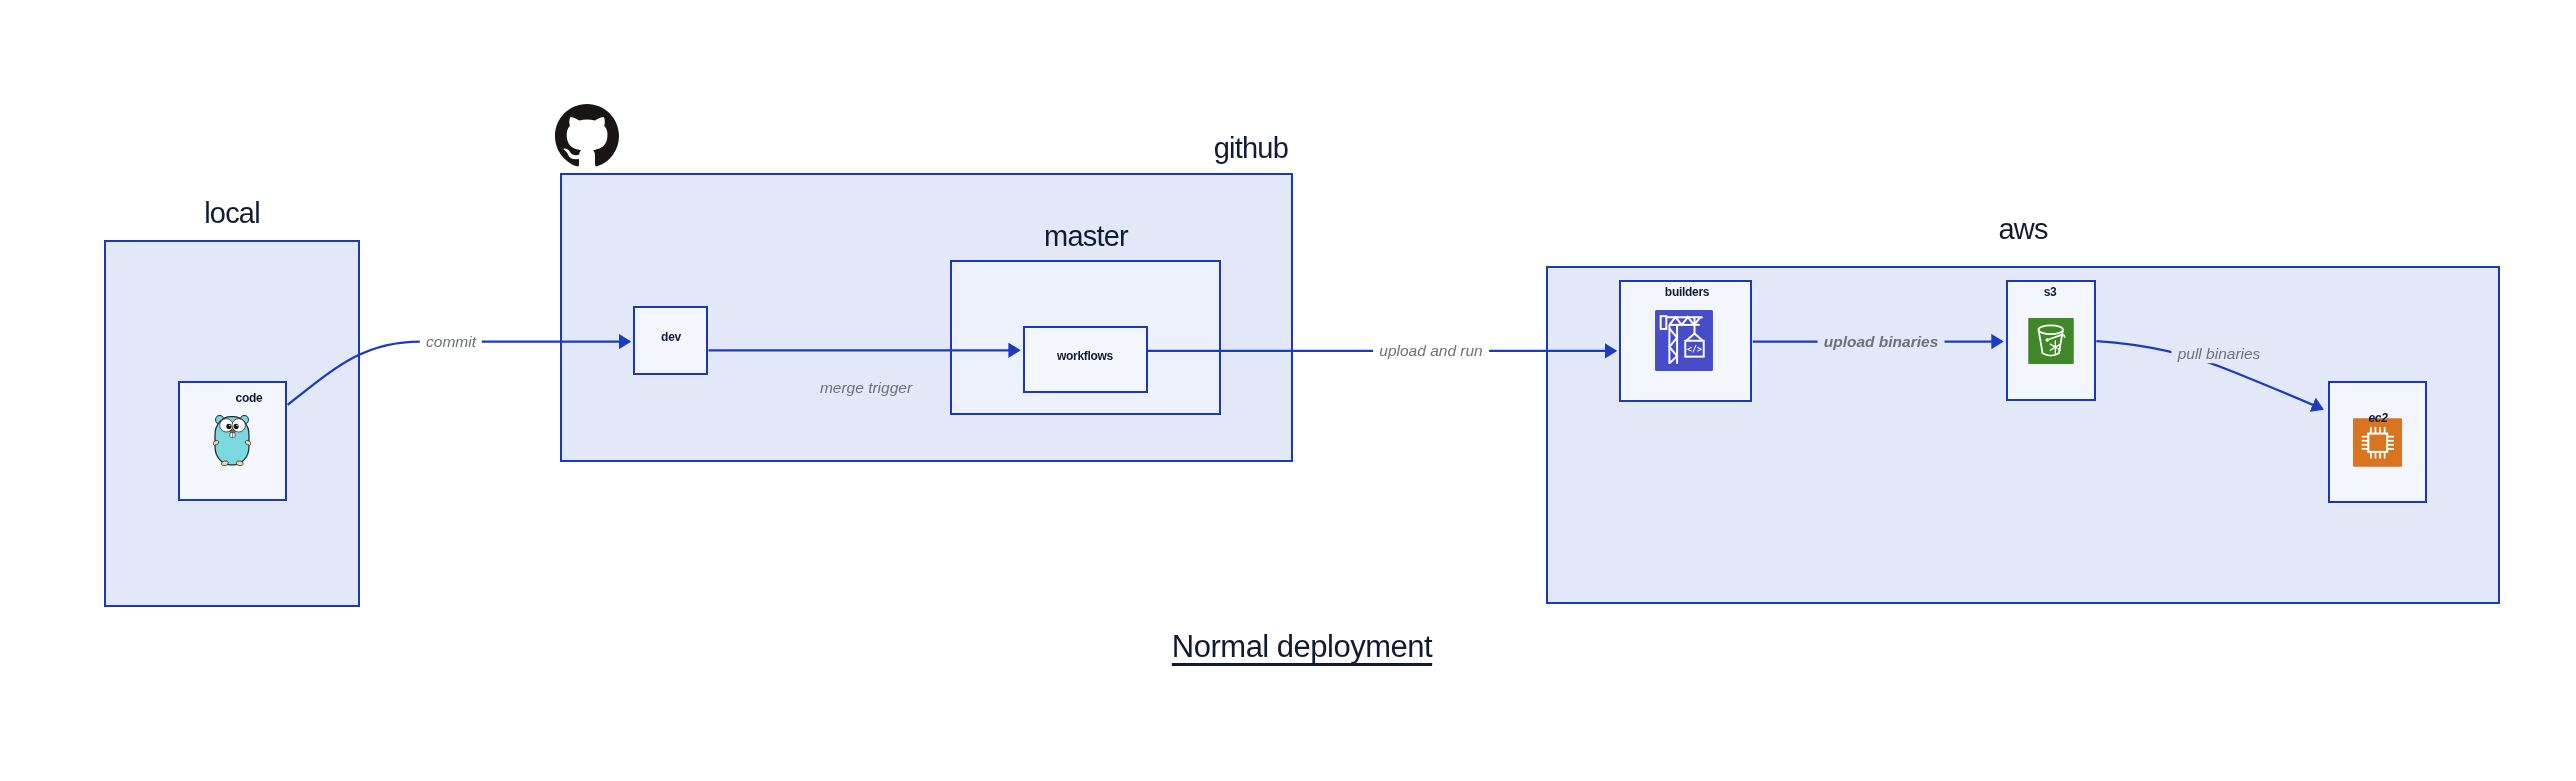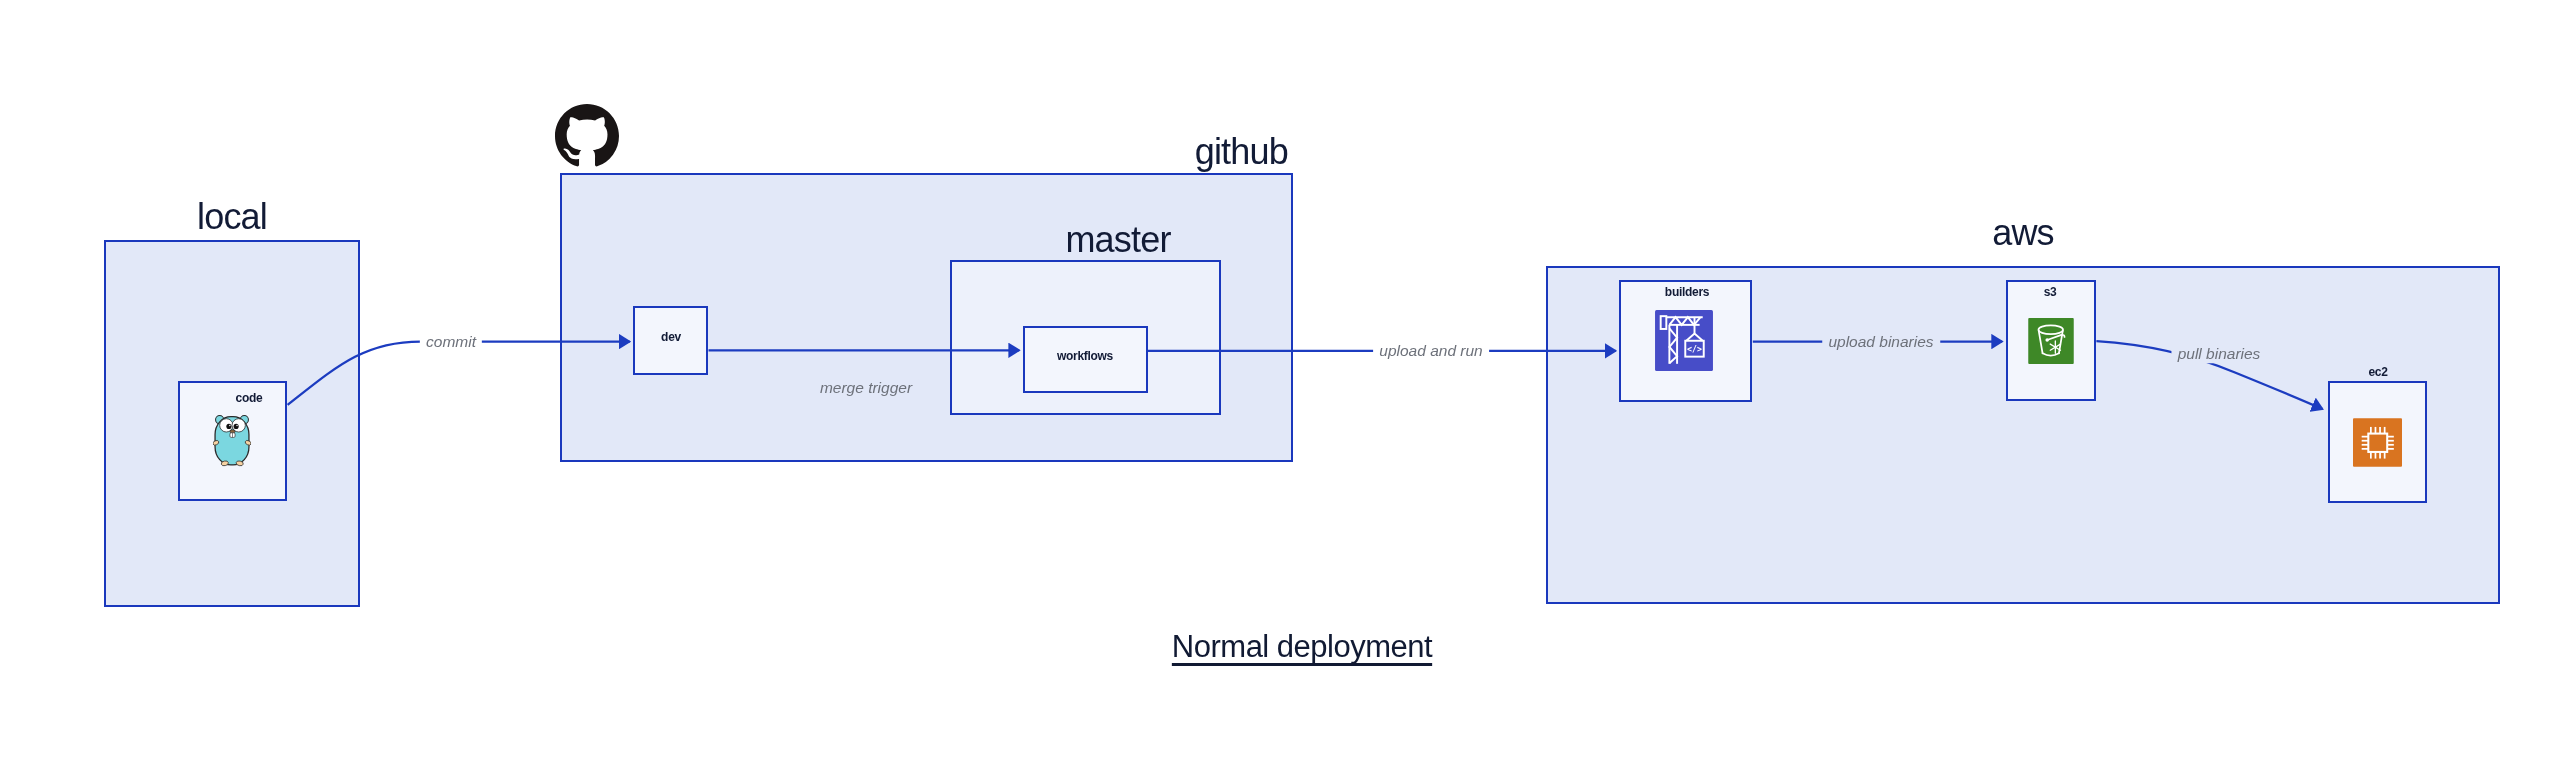--- a/index.html
+++ b/index.html
@@ -22,21 +22,21 @@
   html,body{margin:0;padding:0;}
   body{
     width:2604px;height:781px;background:var(--canvas-bg);
     font-family:"Liberation Sans",sans-serif;
   }
   .canvas{position:relative;width:2604px;height:781px;overflow:hidden;background:var(--canvas-bg);}
   .group{position:absolute;background:var(--group-fill);border:2.6px solid var(--box-stroke);box-sizing:border-box;z-index:5;}
   .subgroup{position:absolute;background:var(--master-fill);border:2.1px solid var(--box-stroke);box-sizing:border-box;z-index:8;}
   .node{position:absolute;background:var(--node-fill);border:2.1px solid var(--box-stroke);box-sizing:border-box;z-index:10;}
   .outer-label{
-    position:absolute;color:var(--label-dark);font-size:36px;letter-spacing:-0.8px;
+    position:absolute;color:var(--label-dark);font-size:29px;letter-spacing:-0.8px;
     transform:translateX(-50%);white-space:nowrap;z-index:20;line-height:1;text-align:center;
   }
   .outer-label.right-anchor{transform:translateX(-100%);}
   .node-label{
     position:absolute;color:var(--label-dark);font-weight:bold;font-size:12px;letter-spacing:-0.3px;
     transform:translateX(-50%);white-space:nowrap;z-index:20;line-height:1;
   }
   .edge-label{
     position:absolute;color:var(--edge-label-gray);font-style:italic;font-size:15.5px;
     transform:translate(-50%,-50%);padding:1px 6.2px;white-space:nowrap;z-index:40;line-height:1;
@@ -75,35 +75,35 @@
   <div class="node" style="left:1619px;top:280px;width:133px;height:122px;"></div>
 
   <div class="node" style="left:2006px;top:280px;width:90px;height:121px;"></div>
 
   <div class="node" style="left:2328px;top:381px;width:99px;height:122px;"></div>
 
   <div class="outer-label" style="left:232px;top:199px;">local</div>
 
   <div class="outer-label right-anchor" style="left:1288px;top:134px;">github</div>
 
-  <div class="outer-label" style="left:1118px;top:222px;">master</div>
+  <div class="outer-label" style="left:1086px;top:222px;">master</div>
 
   <div class="outer-label" style="left:2023px;top:215px;">aws</div>
 
   <div class="node-label" style="left:249px;top:392px;">code</div>
 
   <div class="node-label" style="left:671px;top:331px;">dev</div>
 
   <div class="node-label" style="left:1085px;top:350px;">workflows</div>
 
   <div class="node-label" style="left:1687px;top:286px;">builders</div>
 
   <div class="node-label" style="left:2050px;top:286px;">s3</div>
 
-  <div class="node-label" style="left:2378px;top:366px;">ec2</div>
+  <div class="node-label" style="left:2378px;top:412px;font-style:italic;">ec2</div>
 
   <div class="icon" style="left:555px;top:104px;width:64px;height:64px;">
     <svg width="64" height="64" viewBox="0 0 16 16">
       <path style="fill:var(--github-black);" fill-rule="evenodd" clip-rule="evenodd" d="M8 0C3.58 0 0 3.58 0 8c0 3.54 2.29 6.53 5.47 7.59.4.07.55-.17.55-.38 0-.19-.01-.82-.01-1.49-2.01.37-2.53-.49-2.69-.94-.09-.23-.48-.94-.82-1.13-.28-.15-.68-.52-.01-.53.63-.01 1.08.58 1.23.82.72 1.21 1.87.87 2.33.66.07-.52.28-.87.51-1.07-1.78-.2-3.64-.89-3.64-3.95 0-.87.31-1.59.82-2.15-.08-.2-.36-1.02.08-2.12 0 0 .67-.21 2.2.82.64-.18 1.32-.27 2-.27s1.36.09 2 .27c1.53-1.04 2.2-.82 2.2-.82.44 1.1.16 1.92.08 2.12.51.56.82 1.27.82 2.15 0 3.07-1.87 3.75-3.65 3.95.29.25.54.73.54 1.48 0 1.07-.01 1.93-.01 2.2 0 .21.15.46.55.38A8.01 8.01 0 0 0 16 8c0-4.42-3.58-8-8-8z"></path>
     </svg>
   </div>
 
   <div class="icon" style="left:213px;top:414px;width:38px;height:53px;">
     <svg width="38" height="53" viewBox="0 0 74 103">
       <g stroke="#2a2a2a" stroke-width="2">
@@ -203,20 +203,20 @@
     <path class="arrow-path" d="M 3402 663 L 3886 663" marker-end="url(#ah)"></path>
     <path class="arrow-path" d="M 4069 662 C 4180 669 4262 691 4338 723 C 4402 749 4458 772 4508 794" marker-end="url(#ah)"></path>
   </svg>
 
   <div class="edge-label bg-white" style="left:451px;top:342px;">commit</div>
 
   <div class="edge-label bg-group" style="left:866px;top:345px;margin-top:43px;">merge trigger</div>
 
   <div class="edge-label bg-white" style="left:1383px;top:351px;margin-left:48px;">upload and run</div>
 
-  <div class="edge-label bg-group" style="left:1881px;top:342px;">upload binaries</div>
+  <div class="edge-label bg-group" style="left:1881px;top:342px;font-weight:bold;">upload binaries</div>
 
   <div class="edge-label bg-group" style="left:2219px;top:354px;">pull binaries</div>
 
   <div class="title" style="left:1302px;top:631px;">Normal deployment</div>
 
 </div>
 
 
 </body></html>

